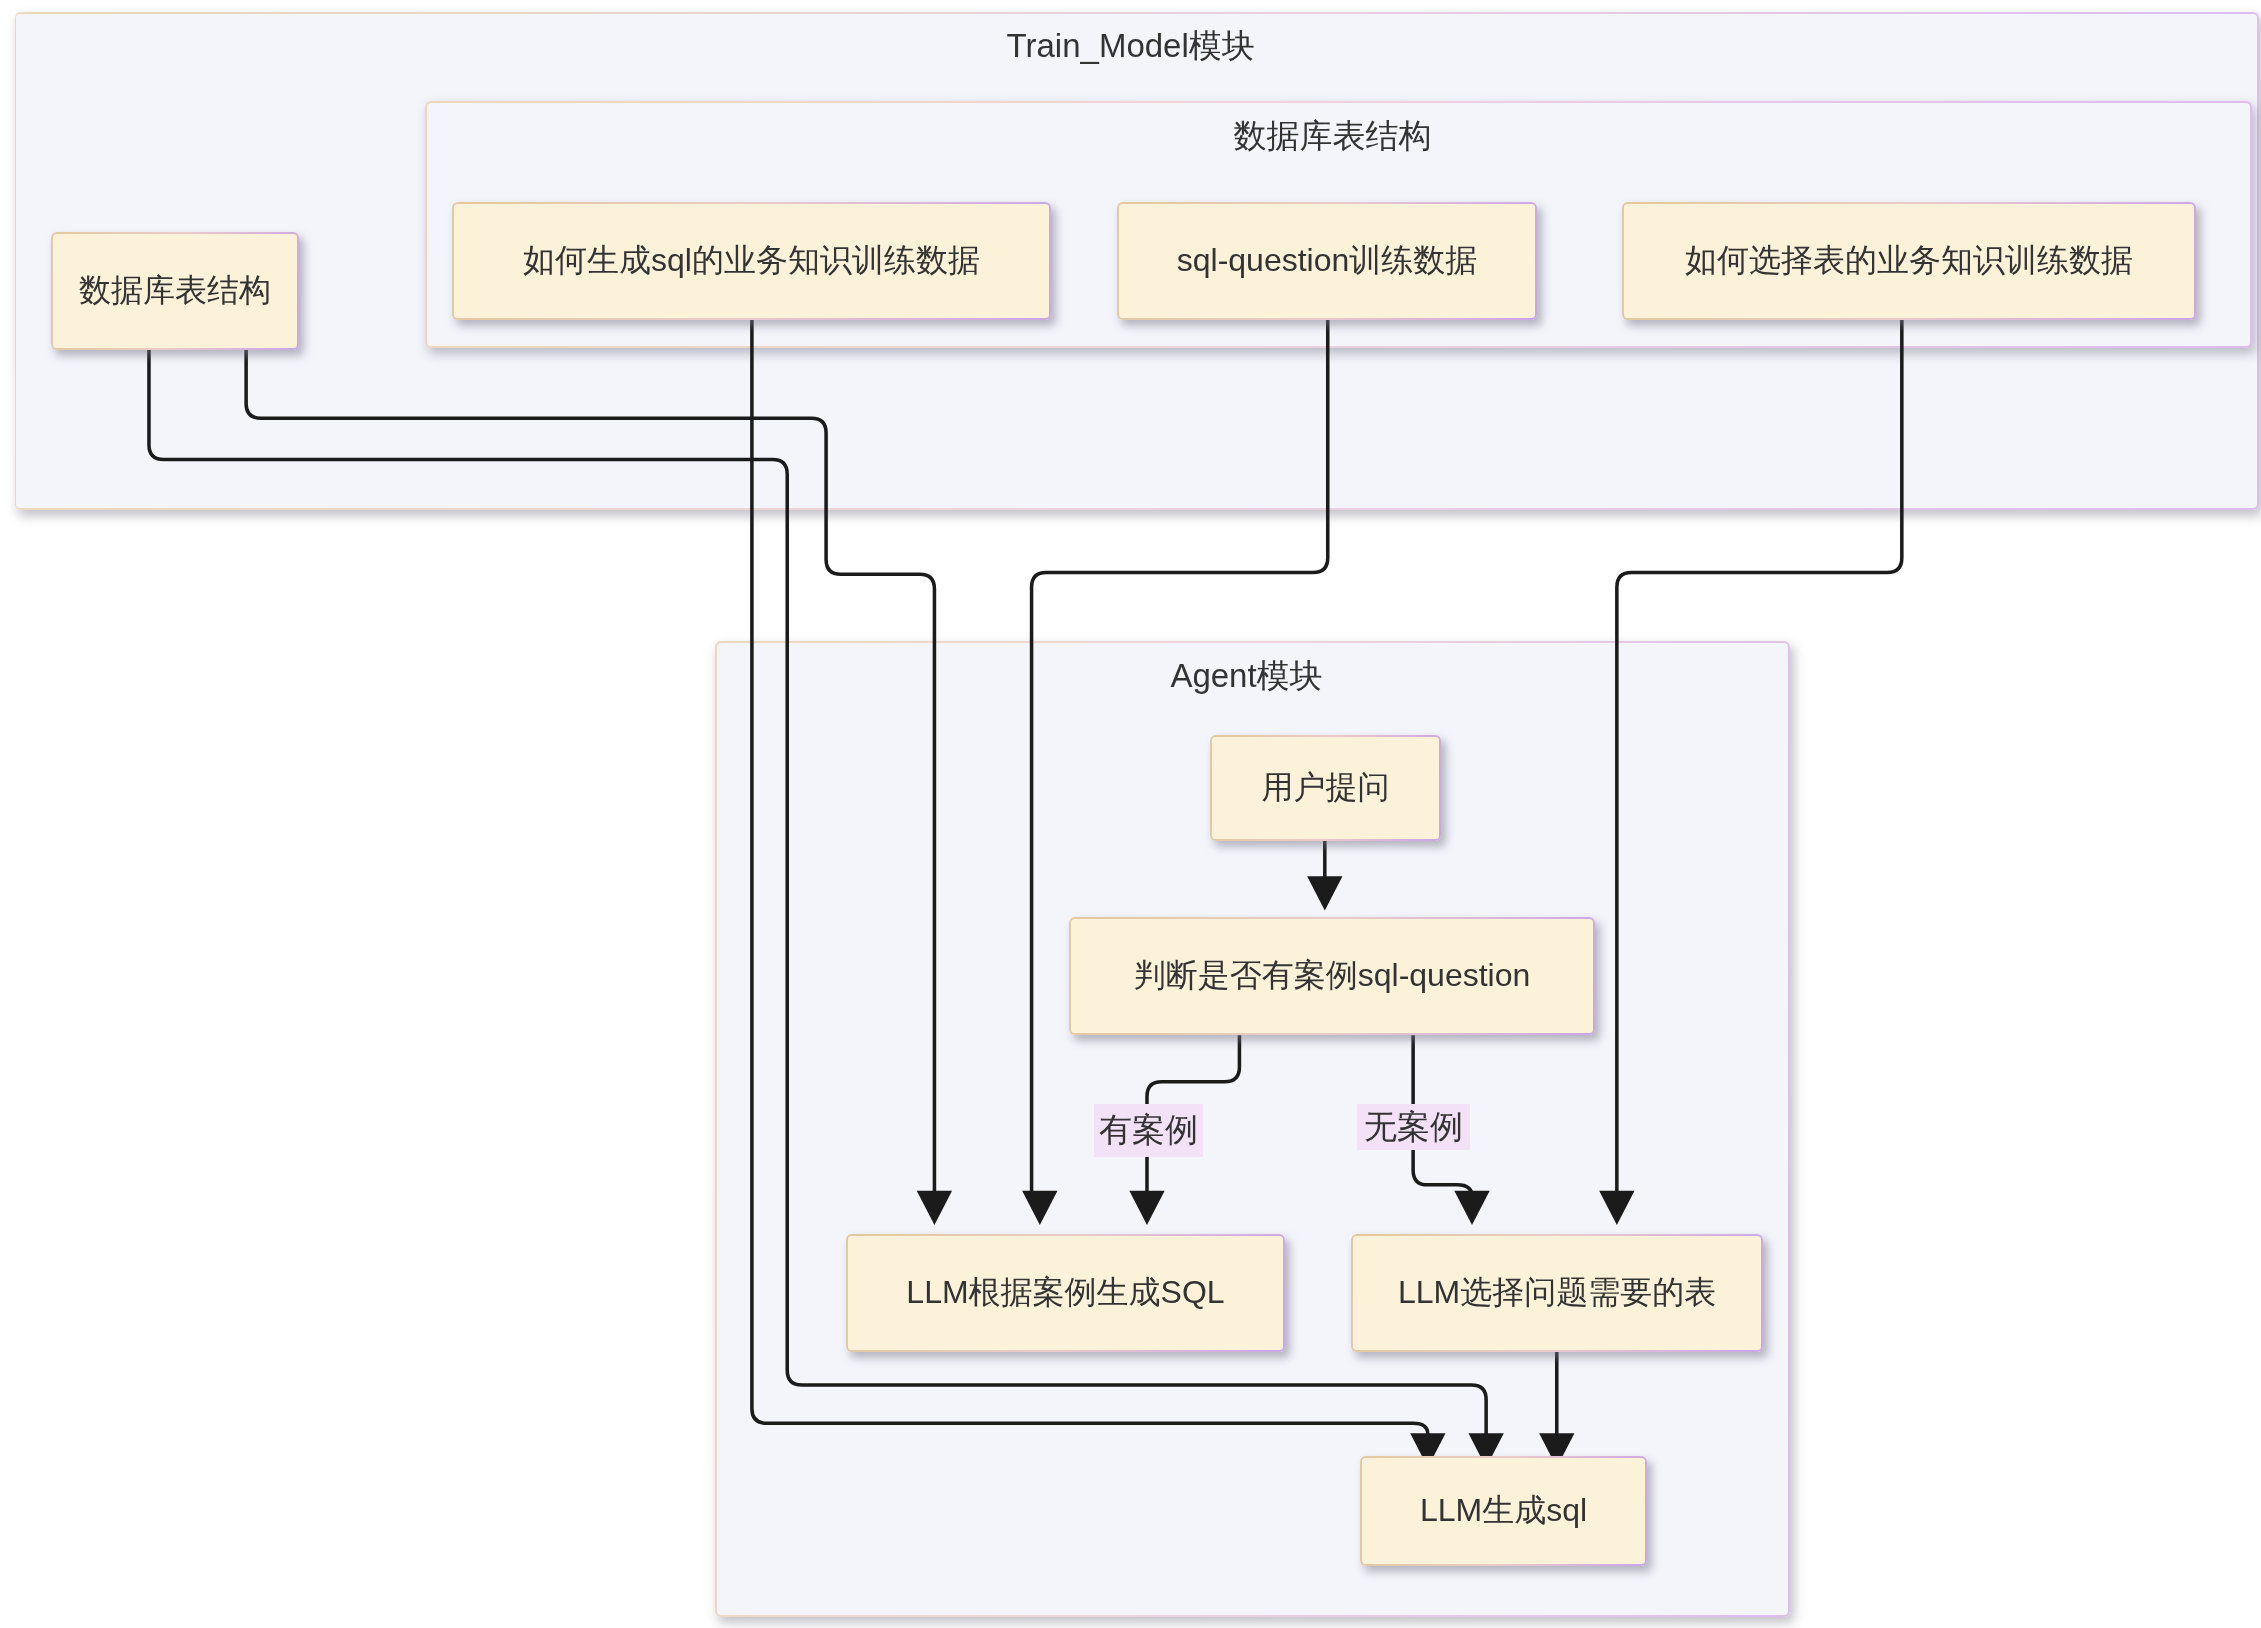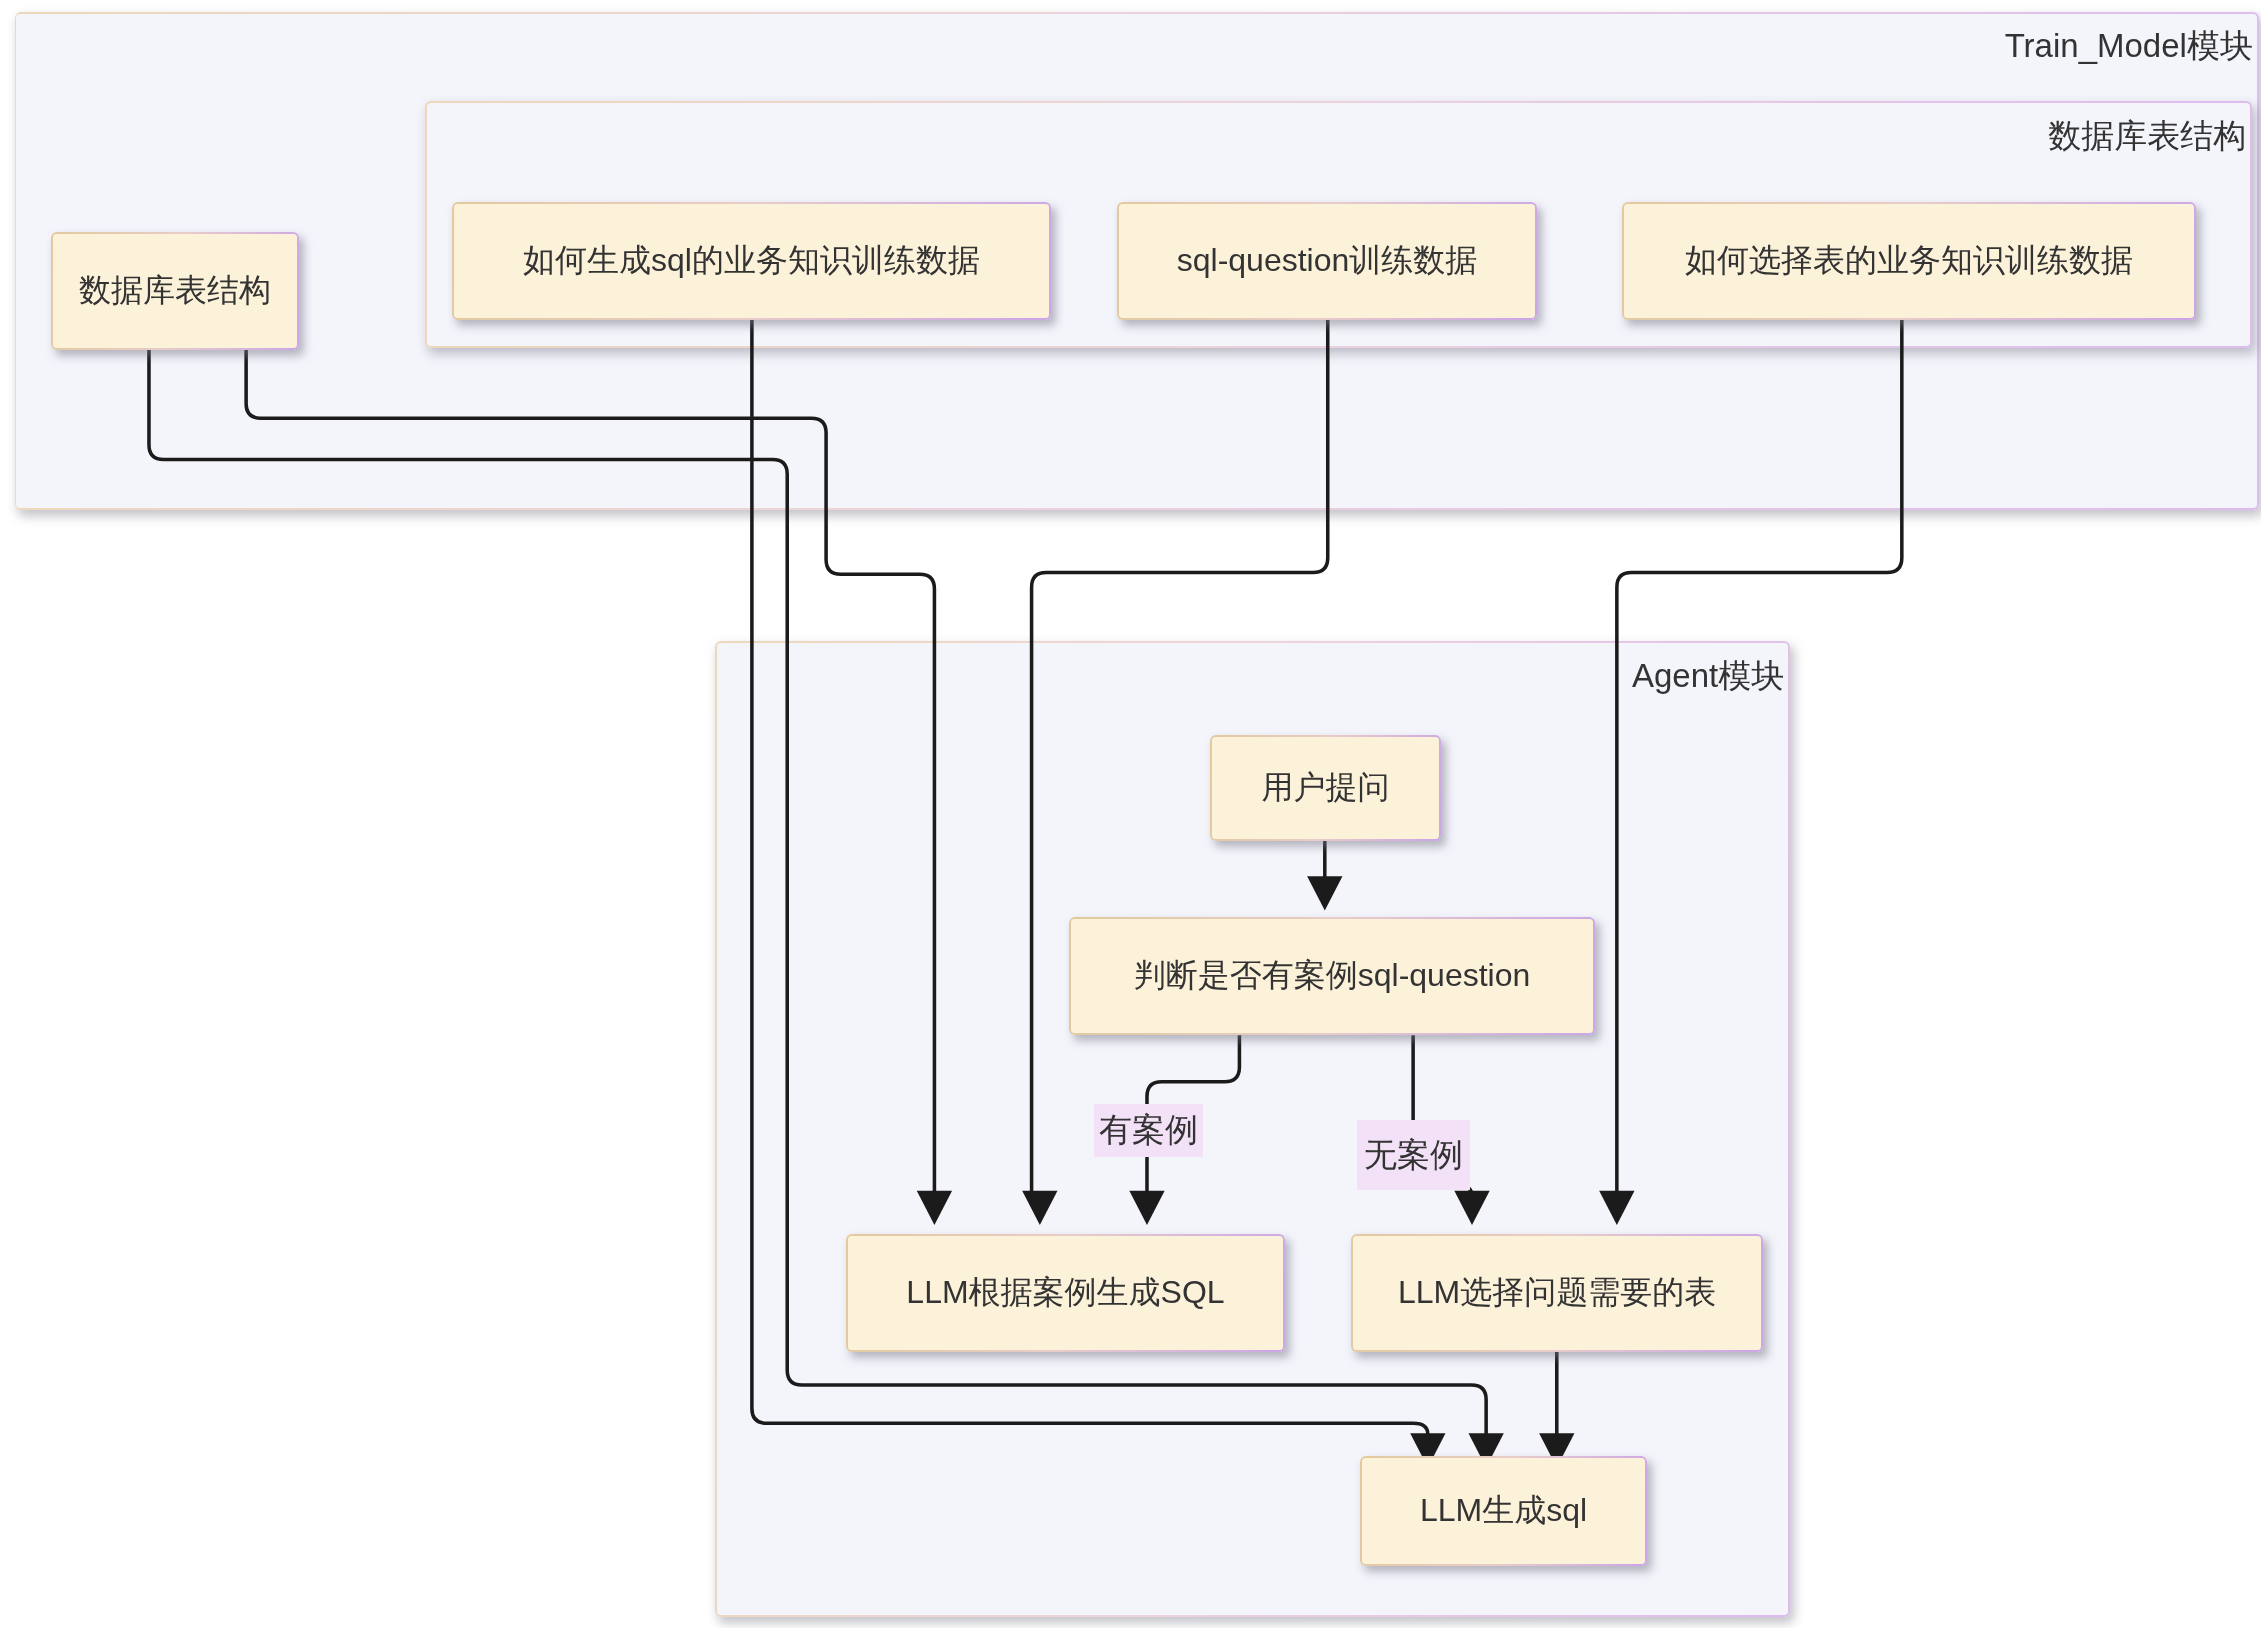--- a/index.html
+++ b/index.html
@@ -30,22 +30,22 @@
     box-shadow:3.5px 5.9px 10.6px rgba(120,120,135,.45);
     z-index:1;
   }
   .container-inner{
     position:relative;
     width:100%;height:100%;
     border-radius:4.1px;
     background:var(--container-fill);
   }
   .container-title{
-    position:absolute;left:0;right:4px;top:11.8px;
-    text-align:right;
+    position:absolute;left:0;right:12px;top:11.8px;
+    text-align:center;
     font-size:33px;line-height:41px;
     color:var(--text);
   }
   
   .node{
     position:absolute;
     box-sizing:border-box;
     border-radius:5.9px;
     padding:2.4px;
     background:linear-gradient(100deg,var(--border-grad-a) 0%,#e8ccc9 50%,var(--border-grad-b) 100%);
@@ -162,16 +162,16 @@
   <div class="node" style="left:1351px;top:1234px;width:412px;height:118px;">
     <div class="node-inner">LLM选择问题需要的表</div>
   </div>
 
   <div class="node" style="left:1360px;top:1456px;width:287px;height:110px;">
     <div class="node-inner">LLM生成sql</div>
   </div>
 
   <div class="edge-label" style="left:1094px;top:1104px;width:109px;height:53px;">有案例</div>
 
-  <div class="edge-label" style="left:1357px;top:1104px;width:113px;height:70px;margin-top:16px;">无案例</div>
+  <div class="edge-label" style="left:1357px;top:1104px;width:113px;height:46px;">无案例</div>
 
 </div>
 
 
 </body></html>

